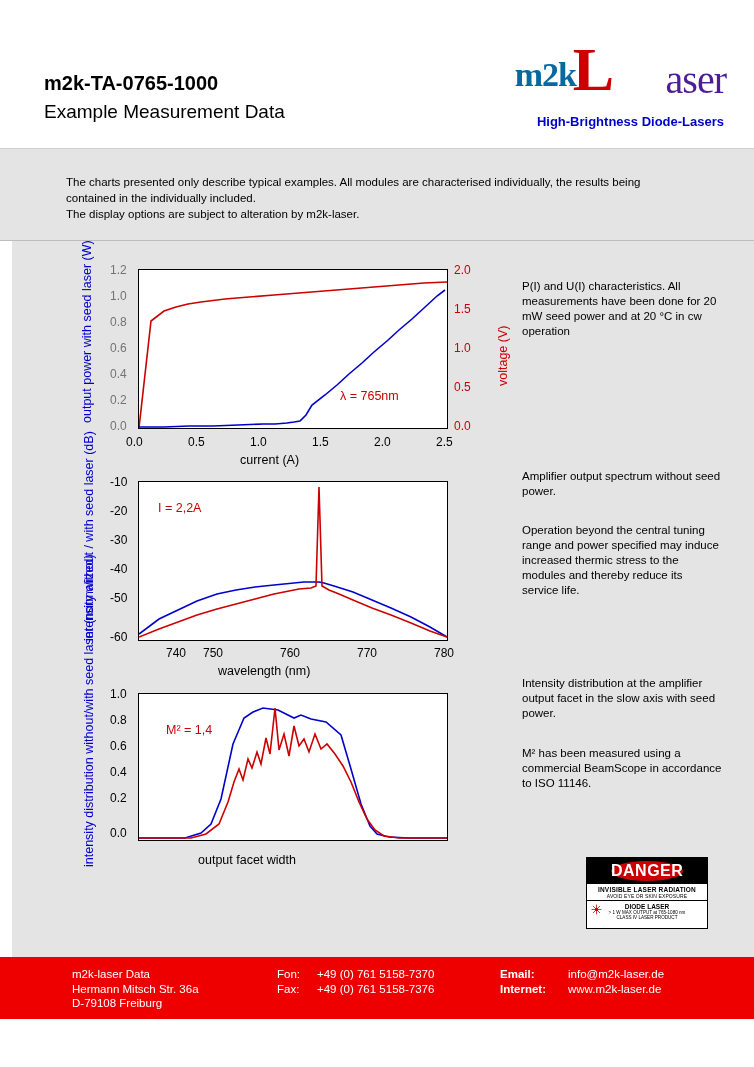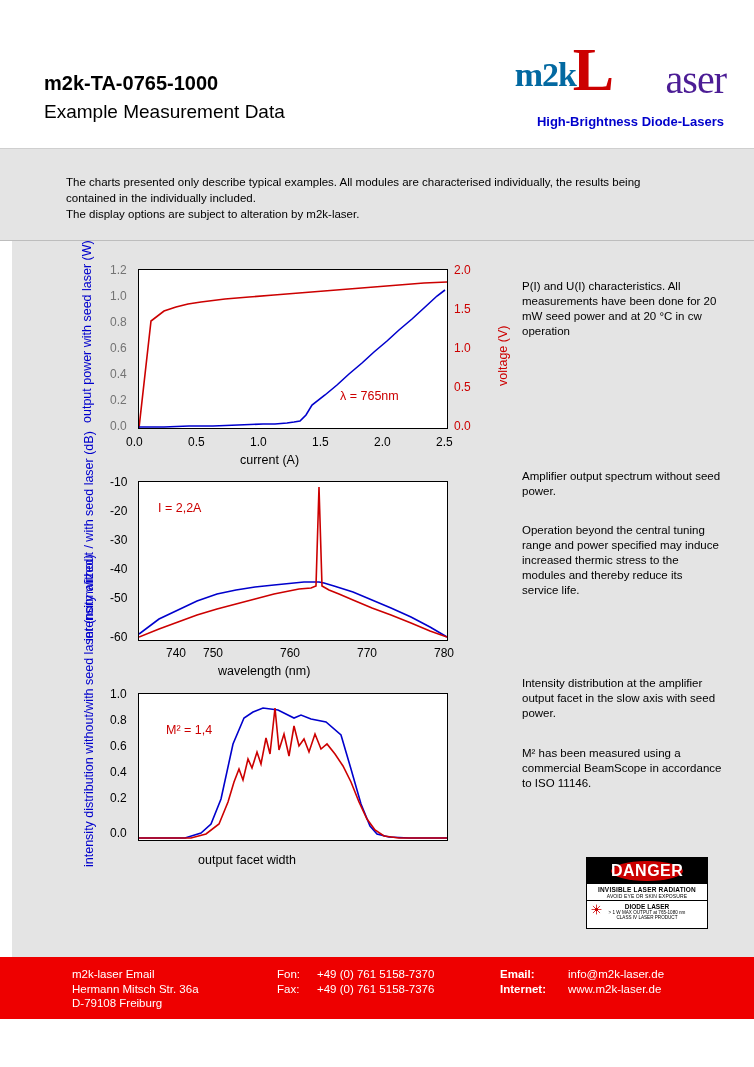--- a/index.html
+++ b/index.html
@@ -219,21 +219,21 @@
         </svg>
         <div class="danger-l3">DIODE LASER</div>
         <div class="danger-l4">&gt; 1 W  MAX OUTPUT at 765-1080 nm</div>
         <div class="danger-l5">CLASS IV LASER PRODUCT</div>
       </div>
     </div>
   </div>
 
   <div class="footer">
     <div class="footer-col" style="left:72px;top:10px;">
-      <div>m2k-laser Email</div>
+      <div>m2k-laser Data</div>
       <div>Hermann Mitsch Str. 36a</div>
       <div>D-79108 Freiburg</div>
     </div>
     <div class="footer-col" style="left:277px;top:10px;">
       <div>Fon:</div>
       <div>Fax:</div>
     </div>
     <div class="footer-col" style="left:317px;top:10px;">
       <div>+49 (0) 761 5158-7370</div>
       <div>+49 (0) 761 5158-7376</div>

